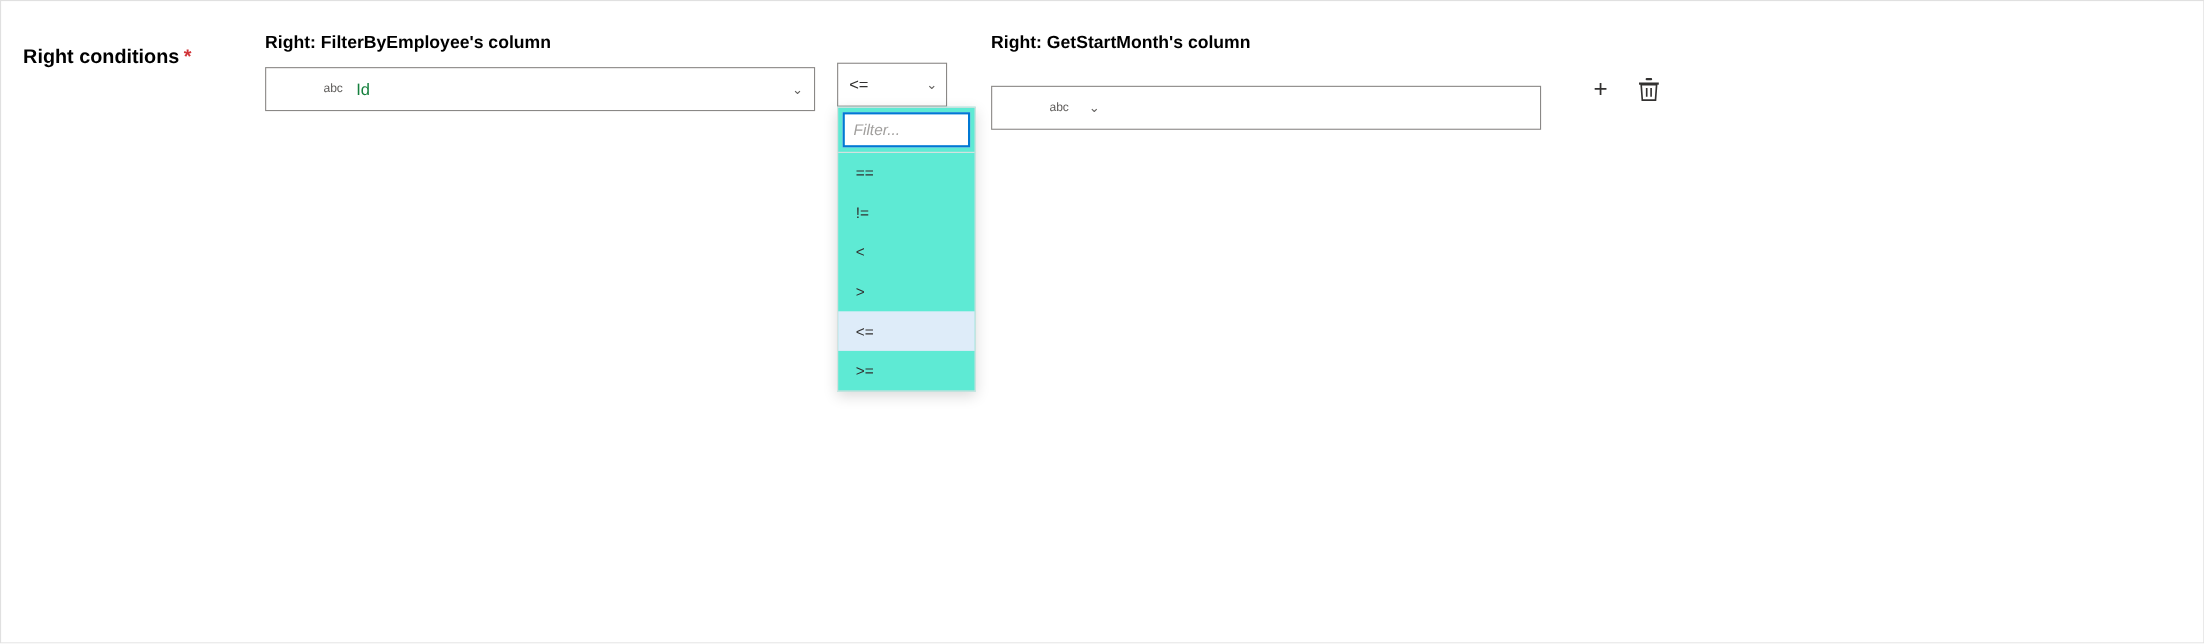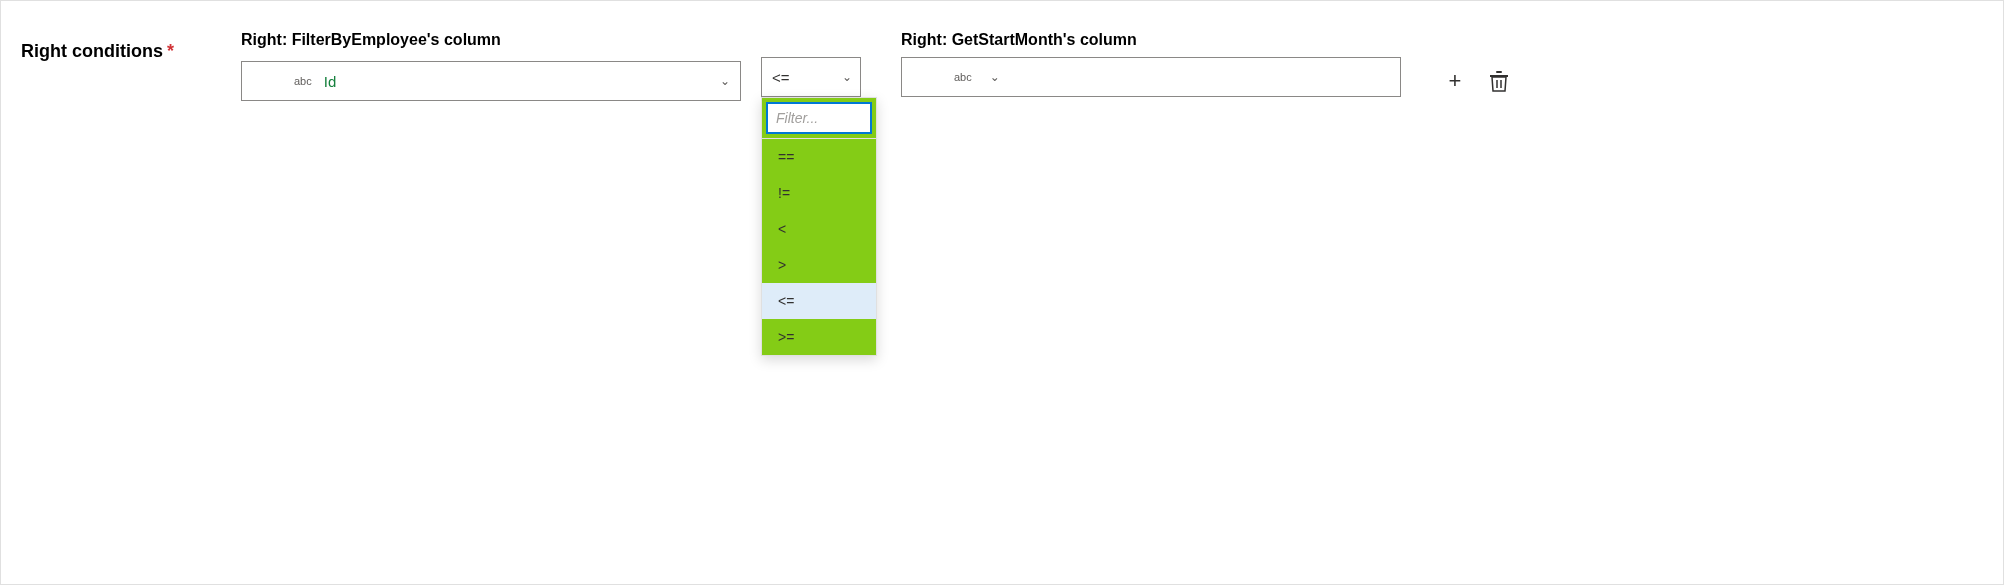--- a/index.html
+++ b/index.html
@@ -124,22 +124,22 @@
     .operator-chevron {
       padding: 0 8px;
       color: #605e5c;
       font-size: 12px;
     }
 
     .dropdown-menu {
       position: absolute;
       top: 40px;
       left: 0;
-      width: 116px;
-      background: #84cc16;
+      width: 126px;
+      background: #5eead4;
       border: 1px solid #e0e0e0;
       box-shadow: 0 4px 12px rgba(0,0,0,0.15);
       z-index: 100;
     }
 
     .filter-input-container {
       padding: 4px;
       border-bottom: 1px solid #e0e0e0;
     }
 
@@ -168,21 +168,21 @@
     }
 
     .menu-item.selected {
       background: #deecf9;
       color: #323130;
     }
 
     .right-section {
       display: flex;
       flex-direction: column;
-      gap: 4px;
+      gap: 25px;
       min-width: 500px;
       margin-left: 20px;
     }
 
     .action-buttons {
       display: flex;
       align-items: center;
       gap: 8px;
       margin-top: 32px;
       margin-left: 16px;

